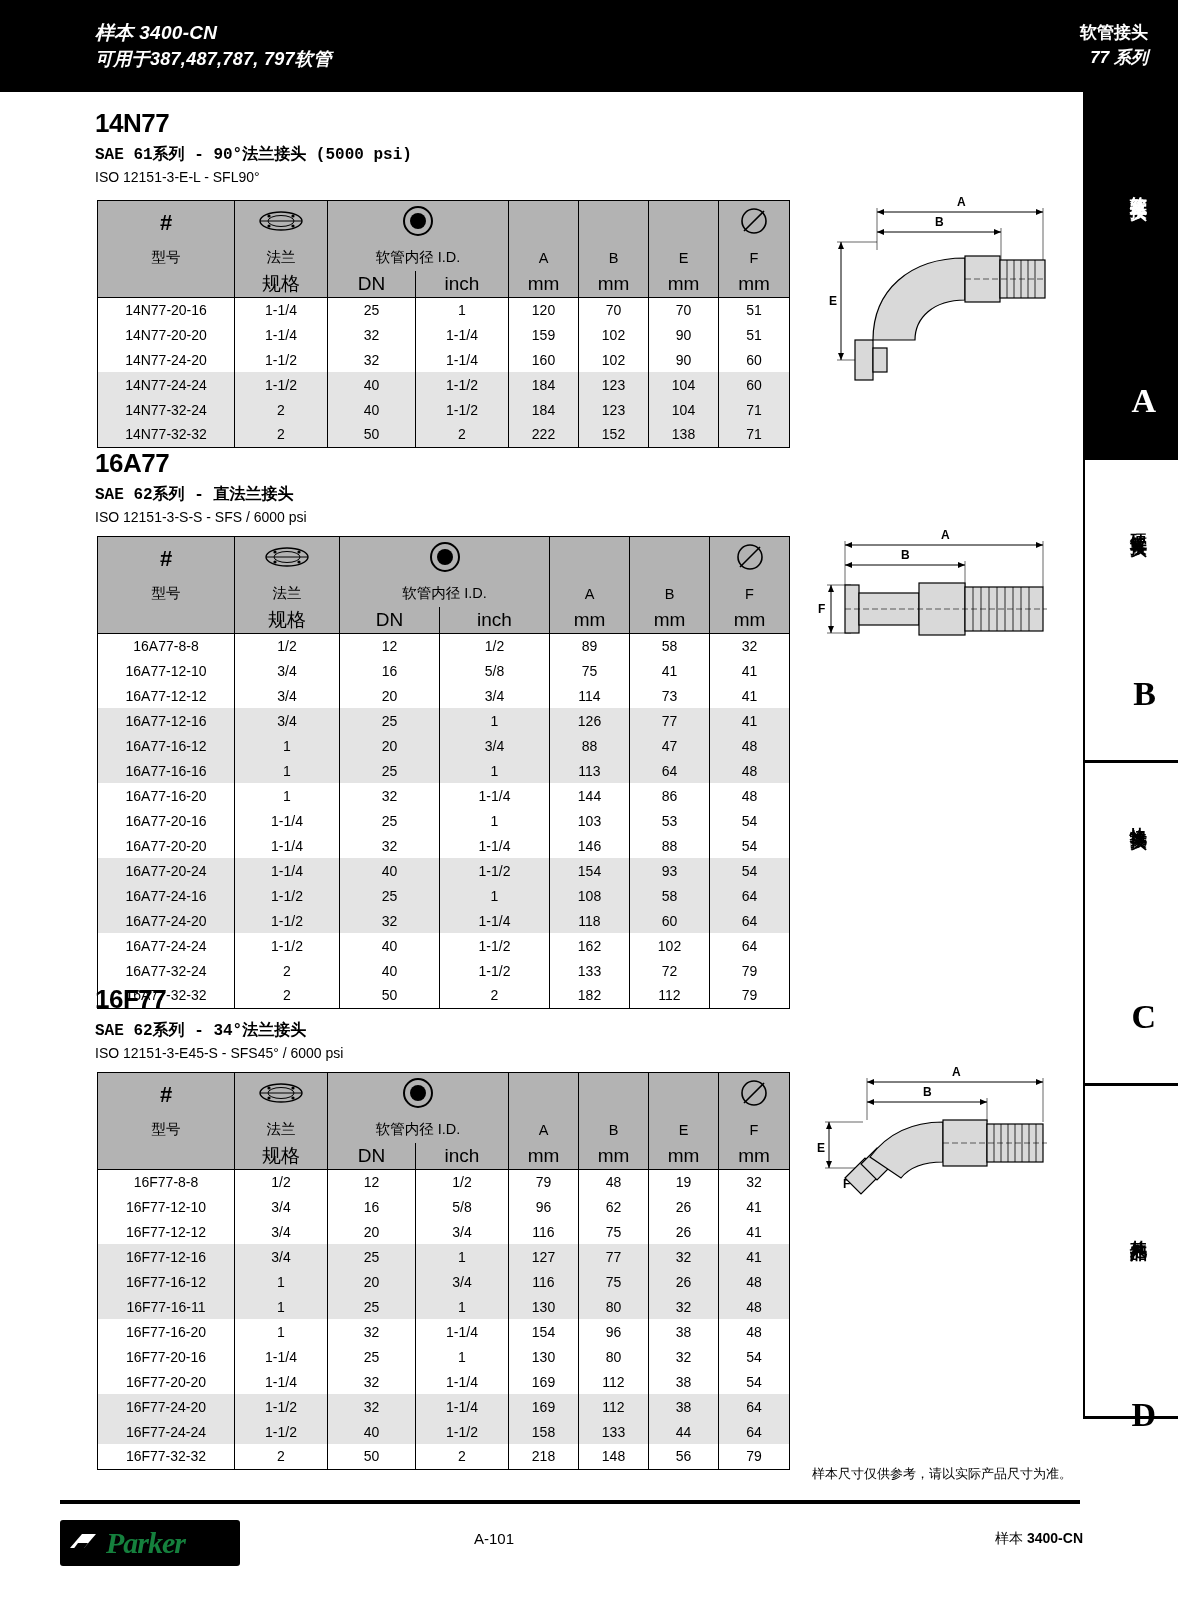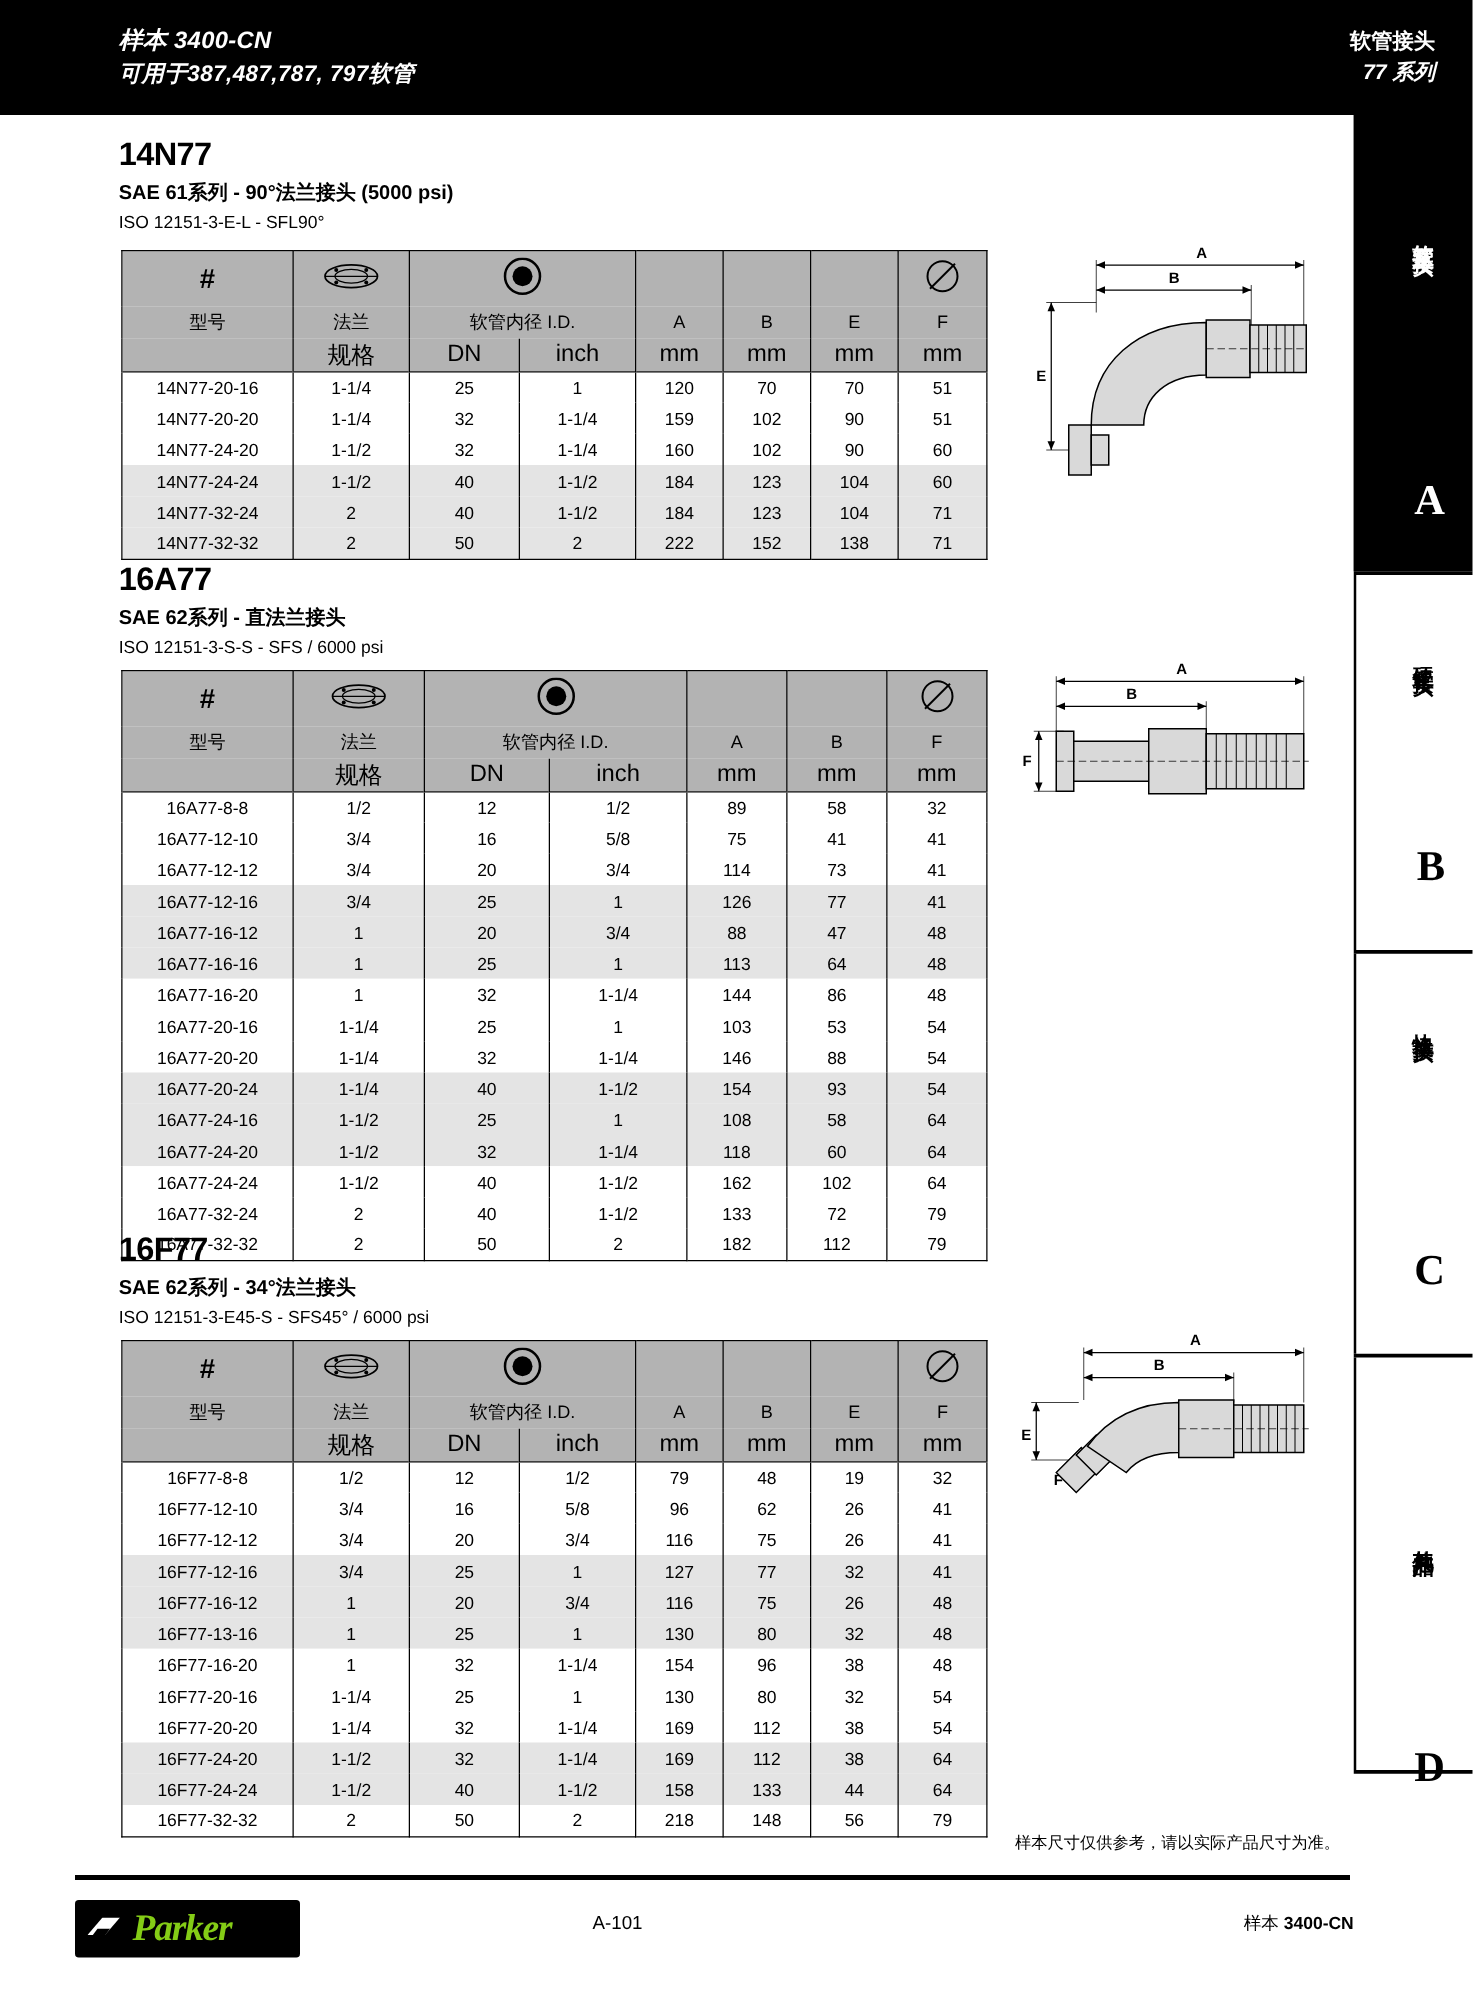--- a/index.html
+++ b/index.html
@@ -56,21 +56,21 @@
     font-size:34px; font-weight:bold; font-family:"Liberation Serif", serif;
   }
   .rail .rule {
     position:absolute; right:0; width:95px; height:3px; background:#000;
   }
 
   .sec-title {
     font-size:26px; font-weight:bold; letter-spacing:-0.5px;
   }
   .sec-sub {
-    font-size:16px; font-weight:bold; margin-top:5px;
+    font-size:16px; font-weight:bold; margin-top:5px;font-family:Liberation Mono, monospace;
   }
   .sec-iso {
     font-size:14px; margin-top:4px;
   }
 
   table.spec {
     border-collapse:collapse;
     table-layout:fixed;
     font-size:14px;
   }
@@ -103,21 +103,21 @@
   .footnote {
     position:absolute; font-size:13px;
   }
 
   
   .footer-rule {
     position:absolute; left:60px; top:1500px; width:1020px; height:4px; background:#000;
   }
   .logo {
     position:absolute; left:60px; top:1520px; width:180px; height:46px;
-    background:#000; color:#84cc16; border-radius:3px;
+    background:#000; color:#15803d; border-radius:3px;
   }
   .logo .ptext {
     position:absolute; left:46px; top:6px; font-size:30px; font-weight:bold;
     font-style:italic; letter-spacing:-1px; font-family:"Liberation Serif", serif;
   }
   .logo .pmark {
     position:absolute; left:10px; top:14px; width:26px; height:18px;
   }
   .page-num {
     position:absolute; left:0; top:1530px; width:988px; text-align:center;
@@ -700,21 +700,21 @@
       <td>16F77-16-12</td>
       <td>1</td>
       <td>20</td>
       <td>3/4</td>
       <td>116</td>
       <td>75</td>
       <td>26</td>
       <td>48</td>
     </tr>
     <tr class="alt">
-      <td>16F77-13-16</td>
+      <td>16F77-16-11</td>
       <td>1</td>
       <td>25</td>
       <td>1</td>
       <td>130</td>
       <td>80</td>
       <td>32</td>
       <td>48</td>
     </tr>
     <tr class="wht">
       <td>16F77-16-20</td>

